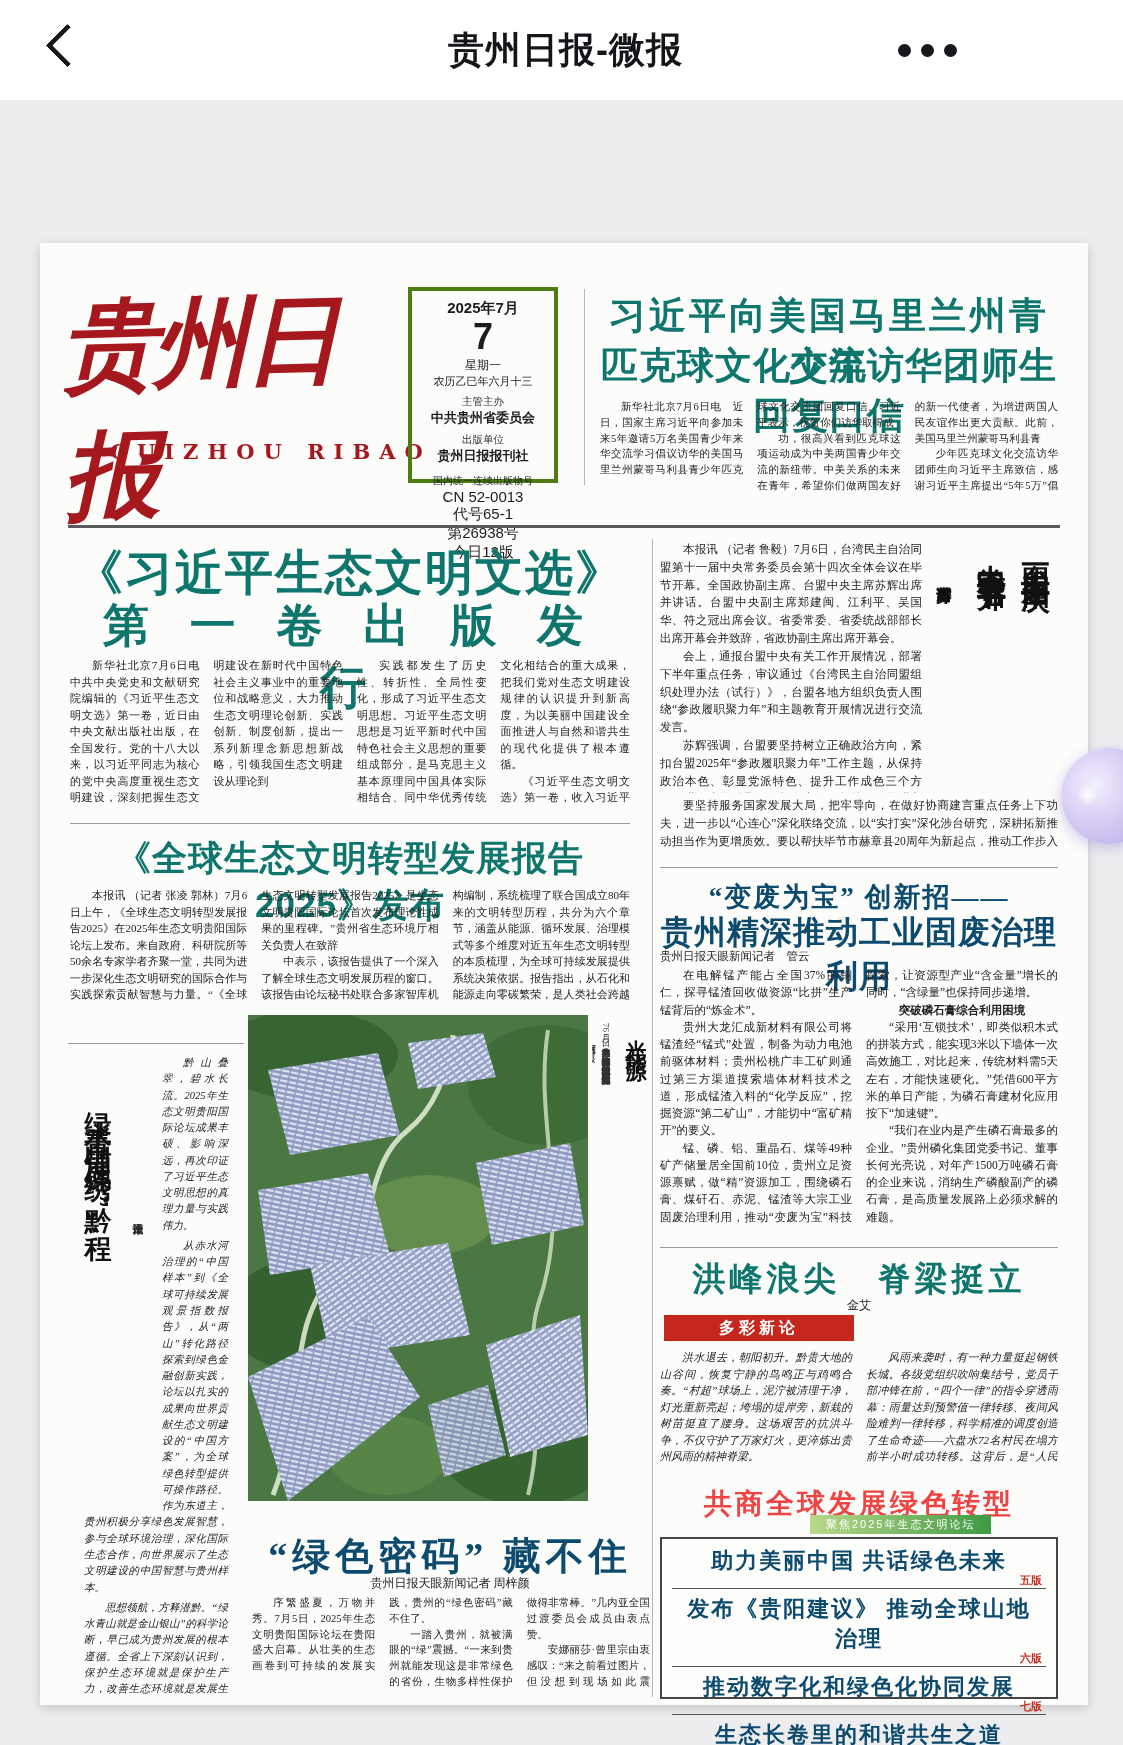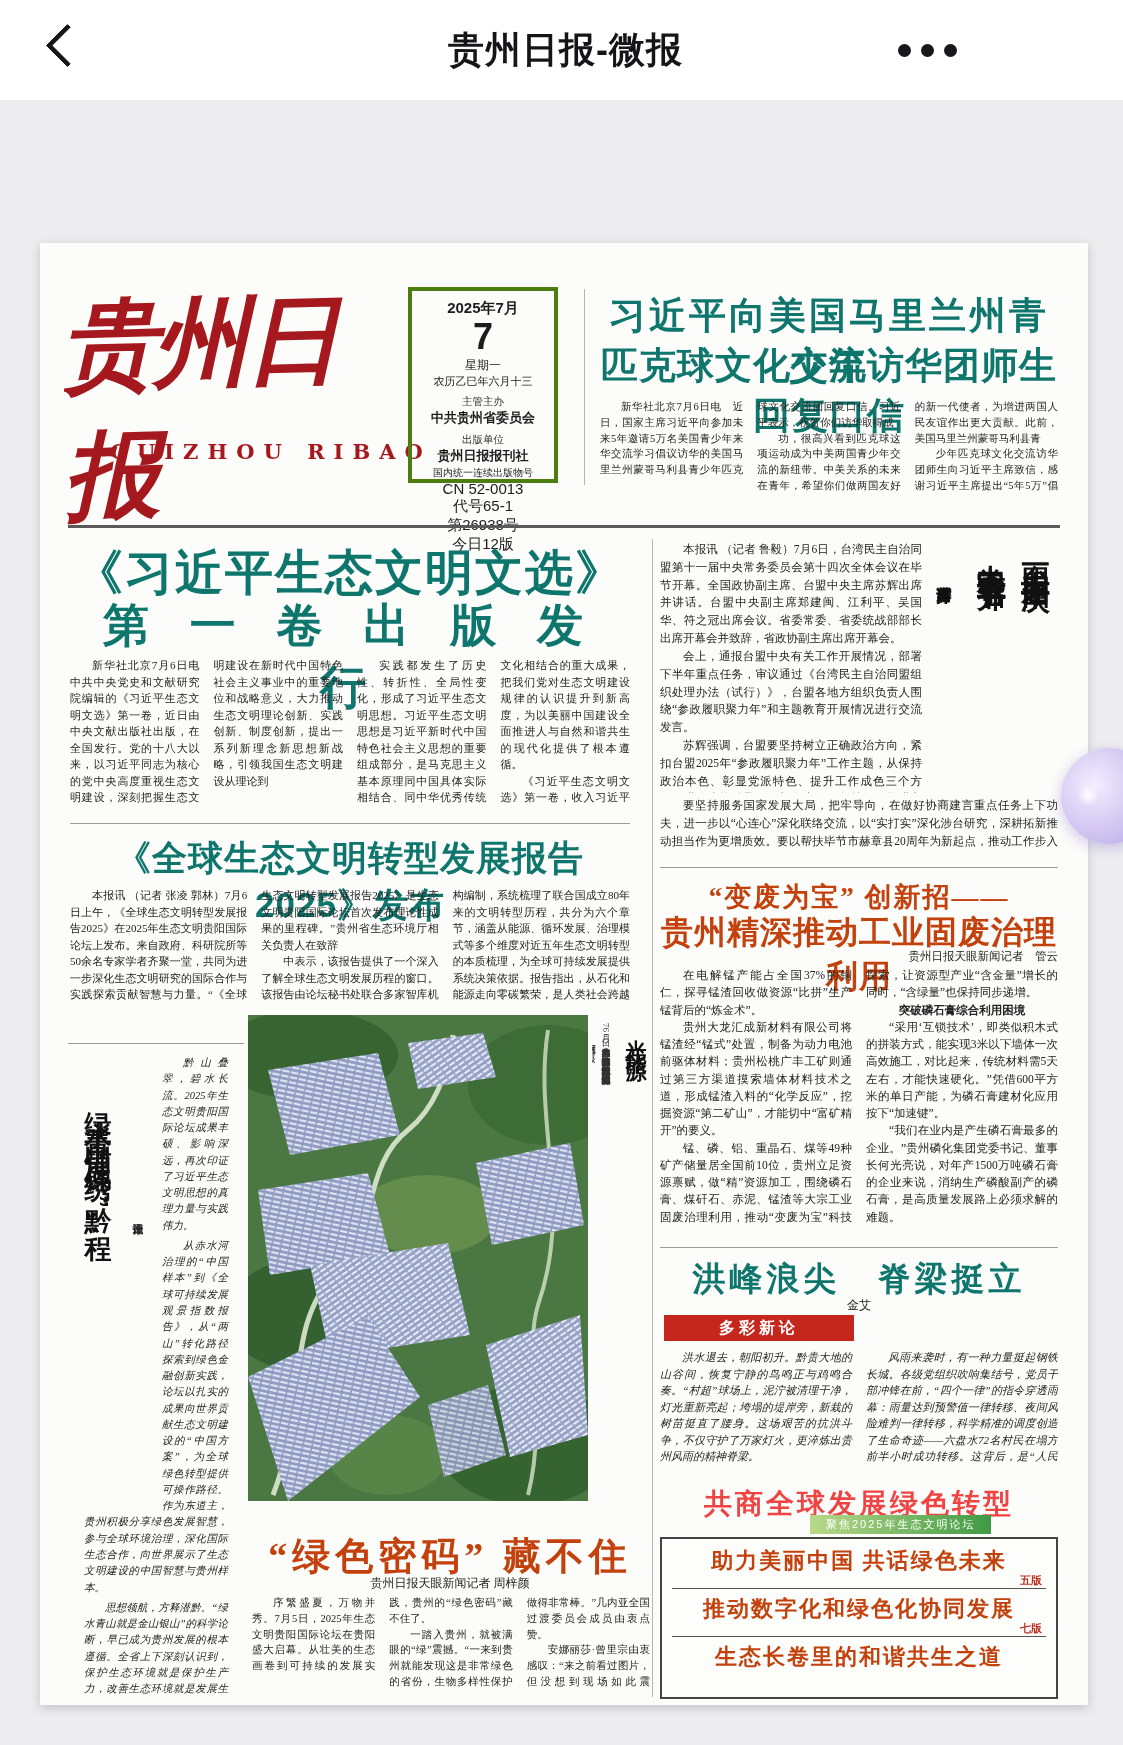--- a/index.html
+++ b/index.html
@@ -32,25 +32,25 @@
   .brand-latin{left:70px;top:196px;font-family:"DejaVu Serif",serif;font-weight:bold;font-size:21px;
          letter-spacing:9px;color:#a5181d;}
   .infobox{left:368px;top:44px;width:150px;height:196px;border:4px solid #4d7c0f;text-align:center;
          font-family:"Liberation Sans",sans-serif;color:#1c1c1c;padding-top:8px;box-sizing:border-box;}
   .infobox .m{font-size:15px;font-weight:700;}
   .infobox .d{font-size:36px;font-weight:800;line-height:1.05;}
   .infobox .w{font-size:12px;margin-top:1px;}
   .infobox .lu{font-size:11px;}
   .infobox .lab{font-size:10.5px;margin-top:6px;color:#333;}
   .infobox .val{font-size:13px;font-weight:700;font-family:"Liberation Serif",serif;}
-  .infobox .sm{font-size:10px;margin-top:1px;}
+  .infobox .sm{font-size:10px;margin-top:9px;}
   .infobox .sm2{font-size:15px;}
   
   .h-sans{font-family:"Liberation Sans",sans-serif;font-weight:800;color:#0f766e;}
-  .h-serif{font-family:"Liberation Serif",serif;font-weight:900;color:#c2410c;}
+  .h-serif{font-family:"Liberation Serif",serif;font-weight:900;color:#0c4a6e;}
   .tr-t1{left:560px;top:48px;width:458px;text-align:center;font-size:37px;letter-spacing:3px;}
   .tr-t2{left:560px;top:98px;width:458px;text-align:center;font-size:37px;letter-spacing:1px;}
   .tr-body{left:560px;top:156px;width:458px;height:96px;overflow:hidden;}
   .cols{column-gap:14px;}
   .cols p{margin:0;text-align:justify;text-indent:2em;}
   .c3{column-count:3;}
   .c4{column-count:4;}
   .c2{column-count:2;}
   .fs10{font-size:10.5px;line-height:1.5;}
   .fs11{font-size:11px;line-height:1.5;}
@@ -83,21 +83,21 @@
   .tm-body p{margin:0;text-align:justify;text-indent:2em;font-size:11.5px;line-height:1.55;}
   .tm-vt{width:136px;position:relative;height:252px;}
   .tm-vt .t{position:absolute;writing-mode:vertical-rl;font-family:"Liberation Sans",sans-serif;
       font-weight:900;font-size:29px;letter-spacing:3px;color:#111;top:0;height:252px;}
   .tm-vt .t1{left:94px;} .tm-vt .t2{left:50px;}
   .tm-vt .sub{position:absolute;left:12px;top:34px;writing-mode:vertical-rl;font-size:15px;font-weight:700;color:#111;}
   .tm-cont{margin-top:4px;height:54px;overflow:hidden;}
   .tm-cont p{margin:0;text-align:justify;text-indent:2em;font-size:11.5px;line-height:1.55;}
   .waste-k{left:620px;top:636px;width:398px;text-align:center;font-size:27px;letter-spacing:2px;}
   .waste-t{left:620px;top:668px;width:398px;text-align:center;font-size:32px;letter-spacing:1px;}
-  .waste-by{left:620px;top:706px;width:398px;text-align:right;font-size:11.5px;color:#222;}
+  .waste-by{left:620px;top:706px;width:398px;text-align:left;font-size:11.5px;color:#222;}
   .waste-body{left:620px;top:724px;width:398px;height:268px;overflow:hidden;}
   .waste-body p{font-size:11.5px;line-height:1.5;}
   .subhead{font-weight:700;text-align:center !important;text-indent:0 !important;font-size:12px;}
   .flood-t{left:620px;top:1014px;width:398px;text-align:center;font-size:33px;letter-spacing:4px;}
   .flood-by{left:620px;top:1054px;width:398px;text-align:center;font-size:12px;}
   .flood-tag{left:624px;top:1072px;width:190px;height:26px;background:#c5271d;color:#fff;
       font-family:Liberation Sans, sans-serif;font-weight:700;font-size:16px;letter-spacing:4px;
       text-align:center;line-height:26px;}
   .flood-body{left:620px;top:1106px;width:398px;height:124px;overflow:hidden;font-style:italic;}
   .flood-body p{font-size:11px;line-height:1.5;}
@@ -290,20 +290,24 @@
     </div>
 
     <div class="abs forum-banner">共商全球发展绿色转型</div>
     <div class="abs forum-ribbon">聚焦2025年生态文明论坛</div>
     <div class="abs forum-box">
       <div class="forum-row">
         <div class="ft h-serif">助力美丽中国 共话绿色未来</div>
         <span class="ref">五版</span>
       </div>
       <div class="forum-row">
+        <div class="ft h-serif">发布《贵阳建议》 推动全球山地治理</div>
+        <span class="ref">六版</span>
+      </div>
+      <div class="forum-row">
         <div class="ft h-serif">推动数字化和绿色化协同发展</div>
         <span class="ref">七版</span>
       </div>
       <div class="forum-row">
         <div class="ft h-serif">生态长卷里的和谐共生之道</div>
 
       </div>
     </div>
 
   </div>

